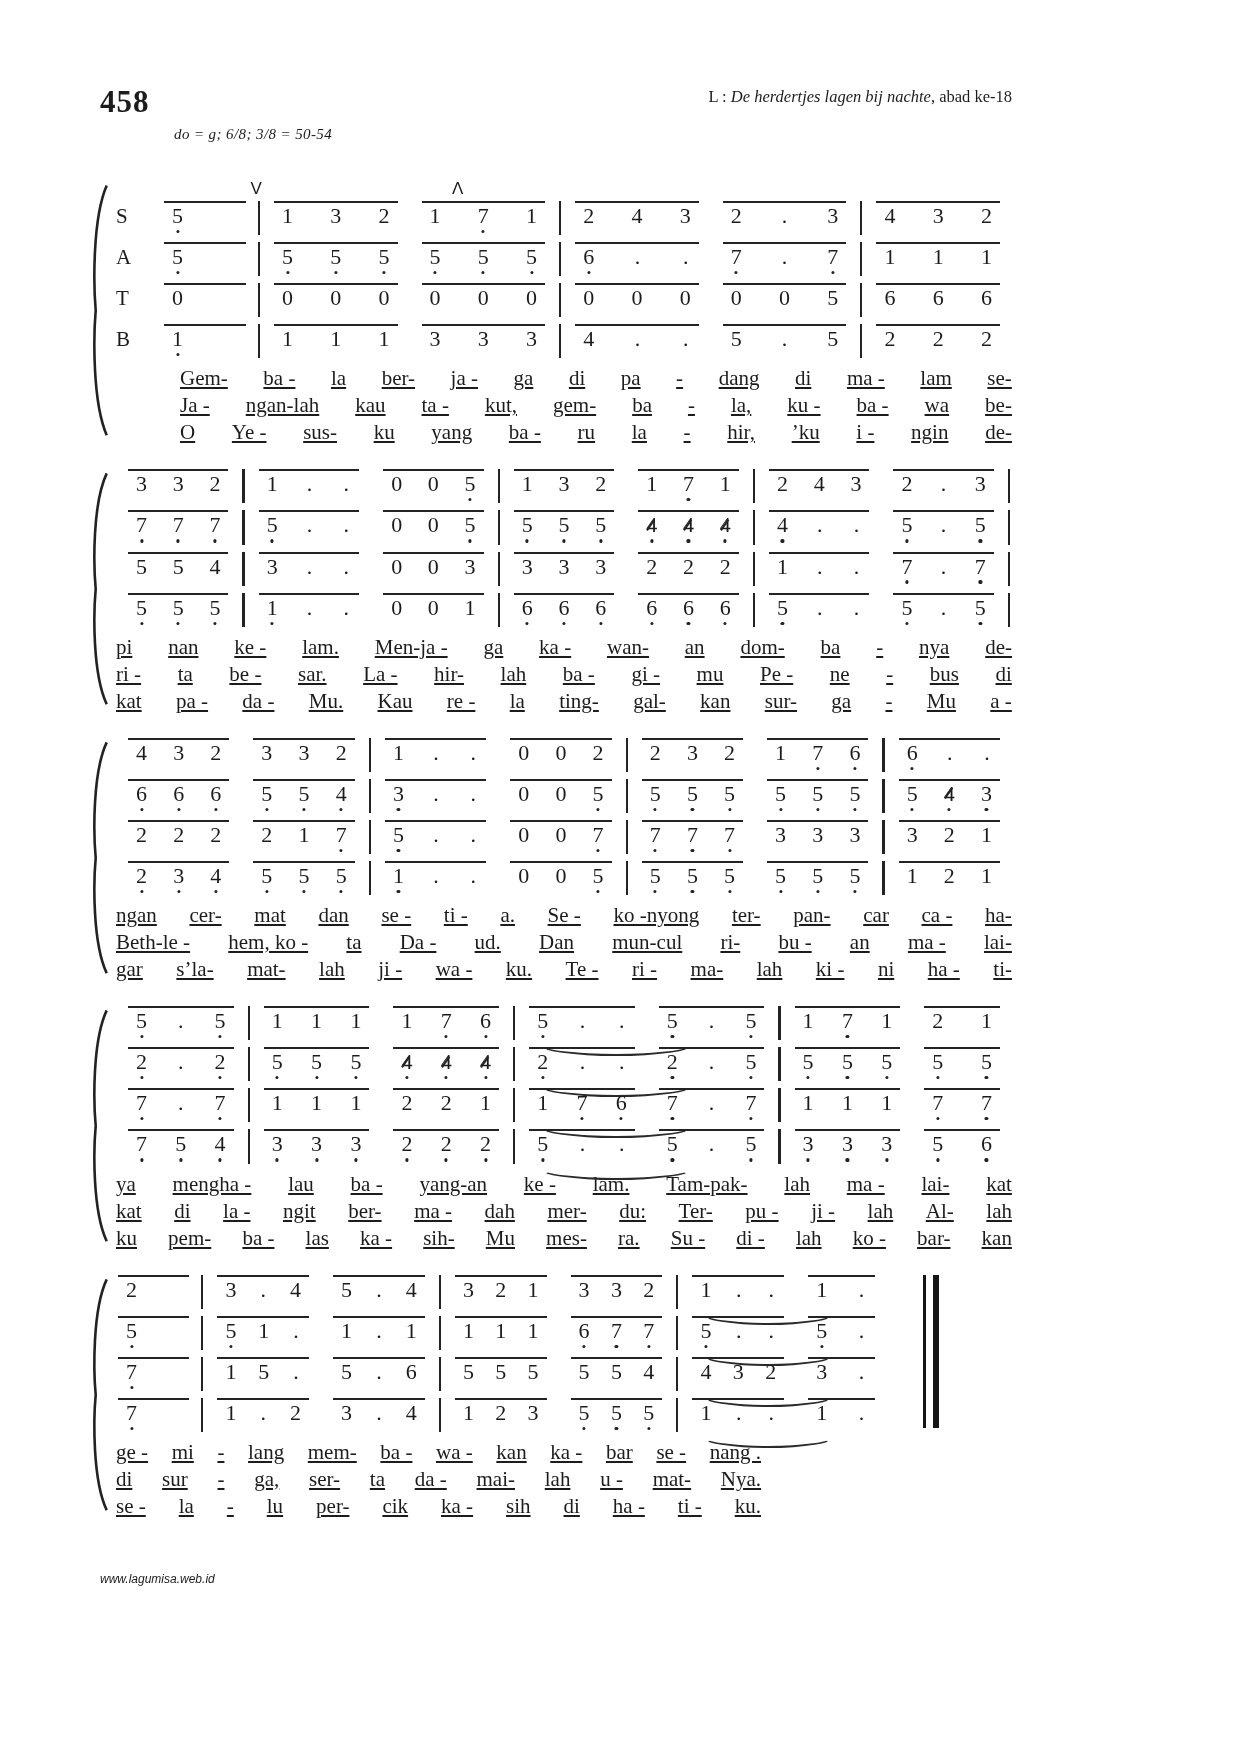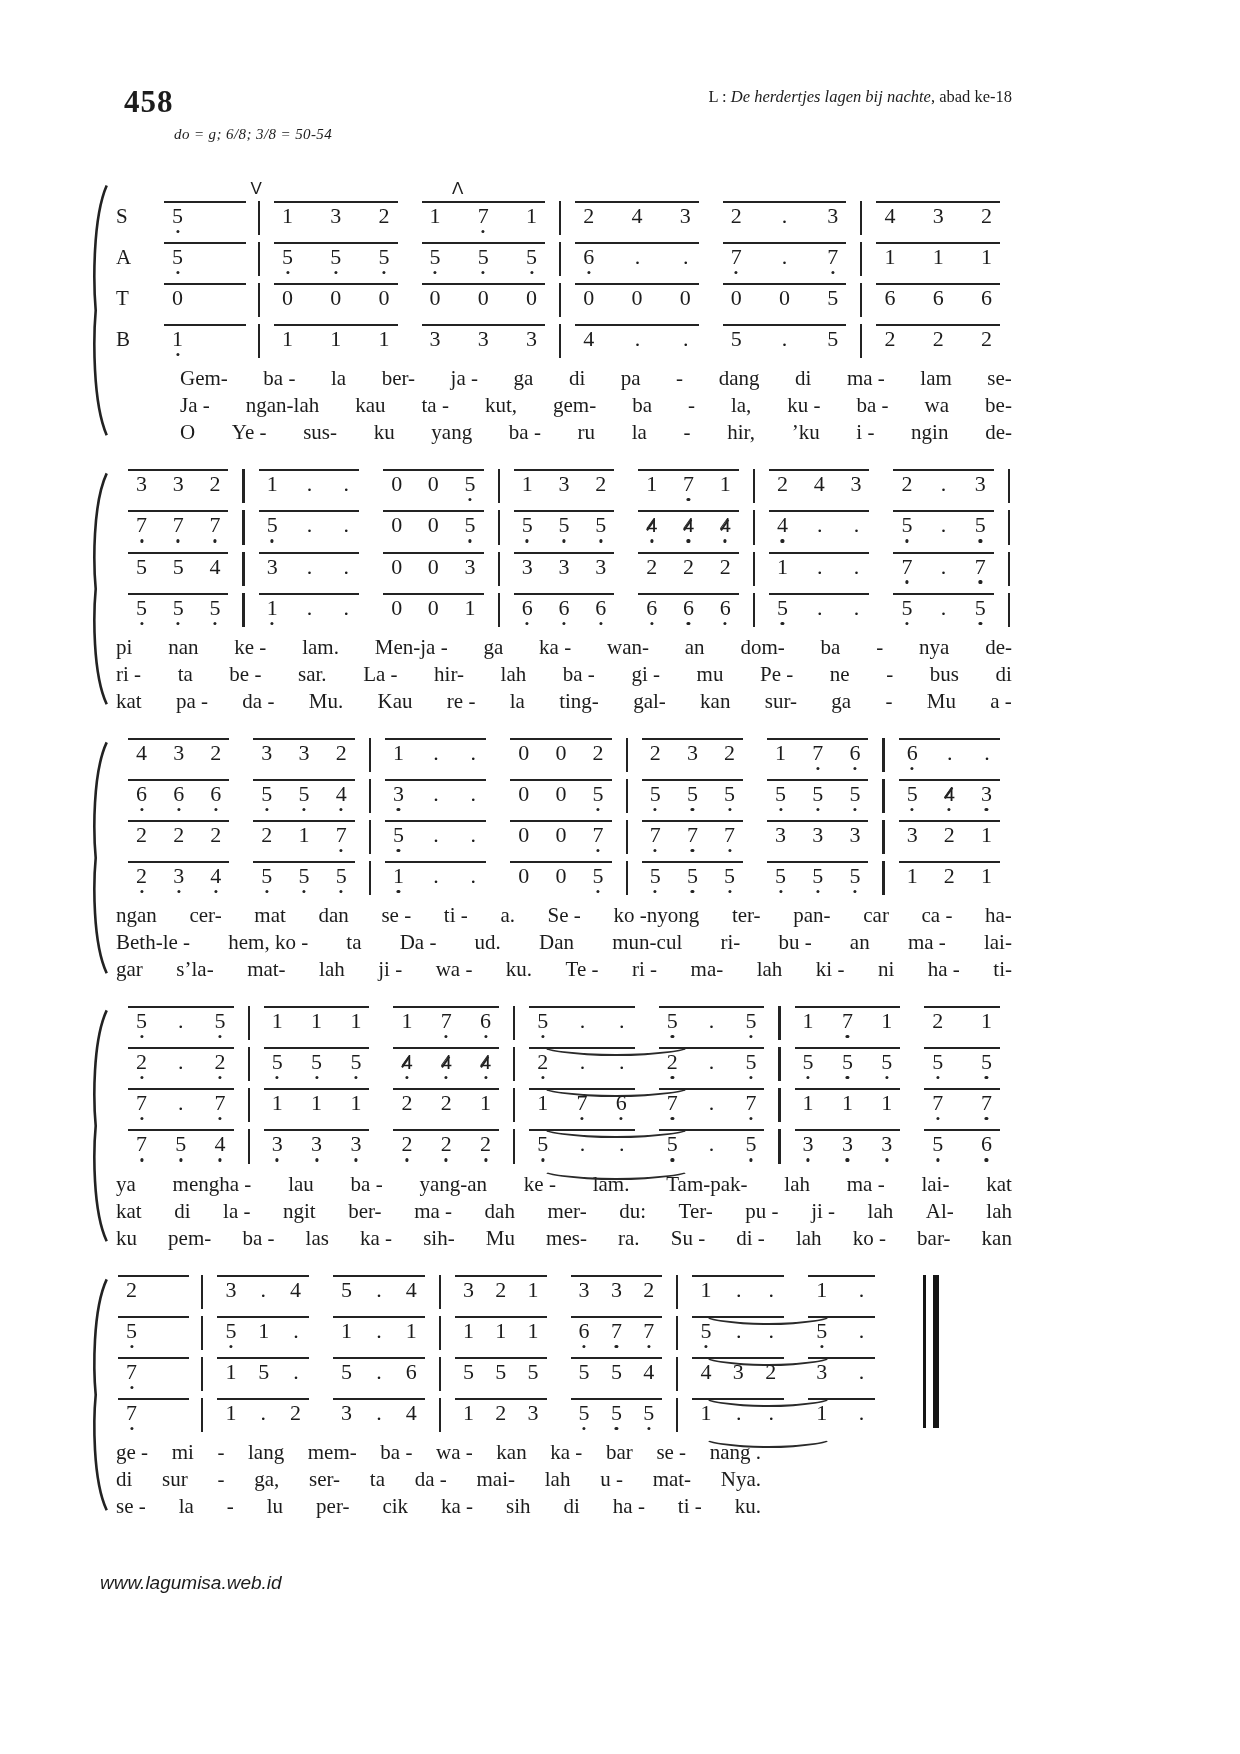--- a/index.html
+++ b/index.html
@@ -3,21 +3,21 @@
 <meta charset="utf-8">
 <style>
   html,body{margin:0;padding:0;background:#e8e8e8;}
   .page{position:relative;width:1240px;height:1754px;background:#ffffff;overflow:hidden;
         font-family:"Liberation Serif",serif;color:#1c1c1c;}
   .content{position:absolute;left:100px;width:912px;top:84px;}
 
   
   .hdr{display:flex;justify-content:space-between;align-items:flex-start;}
   .hdr-left{flex:0 0 auto;}
-  .hdr-title-row{display:flex;align-items:baseline;gap:18px;margin-left:24px;}
+  .hdr-title-row{display:flex;align-items:baseline;gap:18px;}
   .song-number{font-size:31px;font-weight:bold;letter-spacing:1px;}
   .song-title{font-size:23px;font-weight:bold;letter-spacing:.8px;}
   .tempo{font-style:italic;font-size:15px;margin:6px 0 0 74px;letter-spacing:.4px;}
   .credits{text-align:right;font-size:16.5px;line-height:1.58;white-space:nowrap;}
   .credits .it{font-style:italic;}
 
   
   .systems{margin-top:38px;}
   .system{position:relative;margin-bottom:23px;padding-left:16px;}
   .brace{position:absolute;left:-12px;top:2px;height:96%;width:22px;}
@@ -39,28 +39,28 @@
        background:#232323;transform:rotate(-55deg);}
   .bar{width:2.2px;background:#232323;margin:0 2px;align-self:stretch;}
   .grp.slur::after{content:"";position:absolute;left:10%;bottom:-16px;width:140%;height:18px;
        border:2px solid transparent;border-bottom-color:#2a2a2a;border-radius:50%;pointer-events:none;}
   .endbar{position:absolute;right:-52px;top:0;bottom:4px;width:7px;
        border-left:3px solid #151515;border-right:6px solid #151515;}
 
   .lyrics{margin-top:6px;}
   .lyrics.indent{margin-left:64px;}
   .lyrics.compact{width:72%;}
-  .lyr{display:flex;justify-content:space-between;font-size:21px;line-height:27px;}
+  .lyr{display:flex;justify-content:space-between;font-size:21px;line-height:27px;text-decoration:underline;}
   .lyr span{white-space:pre;}
 
   
   .footer{position:absolute;left:100px;right:230px;top:1572px;display:flex;
           justify-content:space-between;align-items:baseline;
           font-family:"Liberation Sans",sans-serif;font-style:italic;}
-  .footer-left{font-size:19px;}
+  .footer-left{font-size:12px;}
   .footer-right{font-size:19px;}
 </style>
 </head>
 <body>
 
 <div class="page">
   <div class="content">
 
     <div class="hdr">
       <div class="hdr-left">

